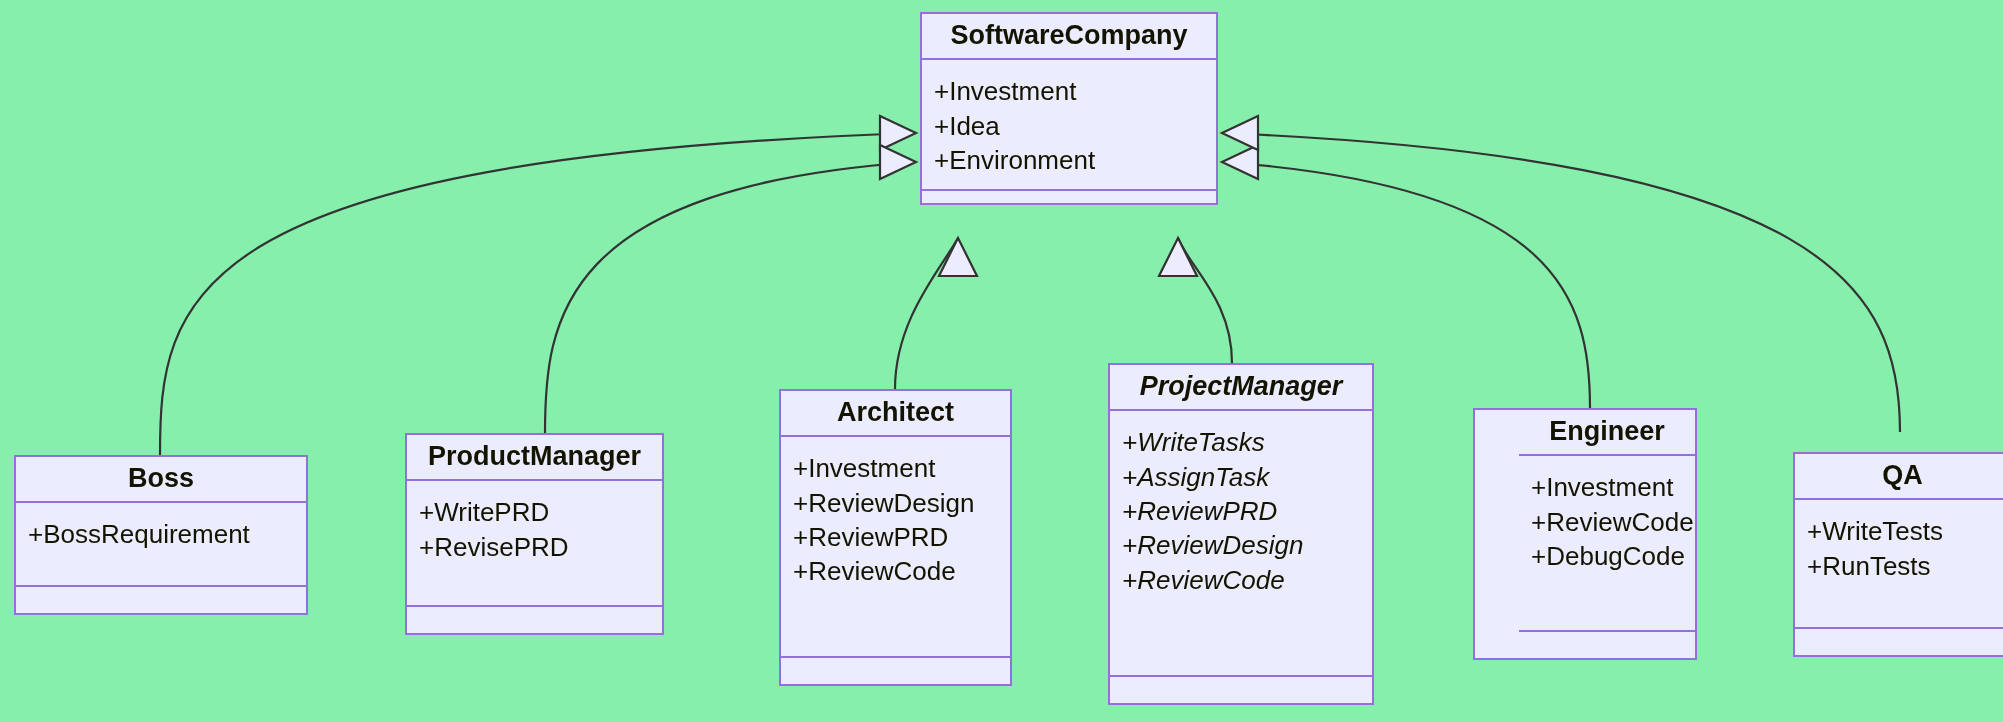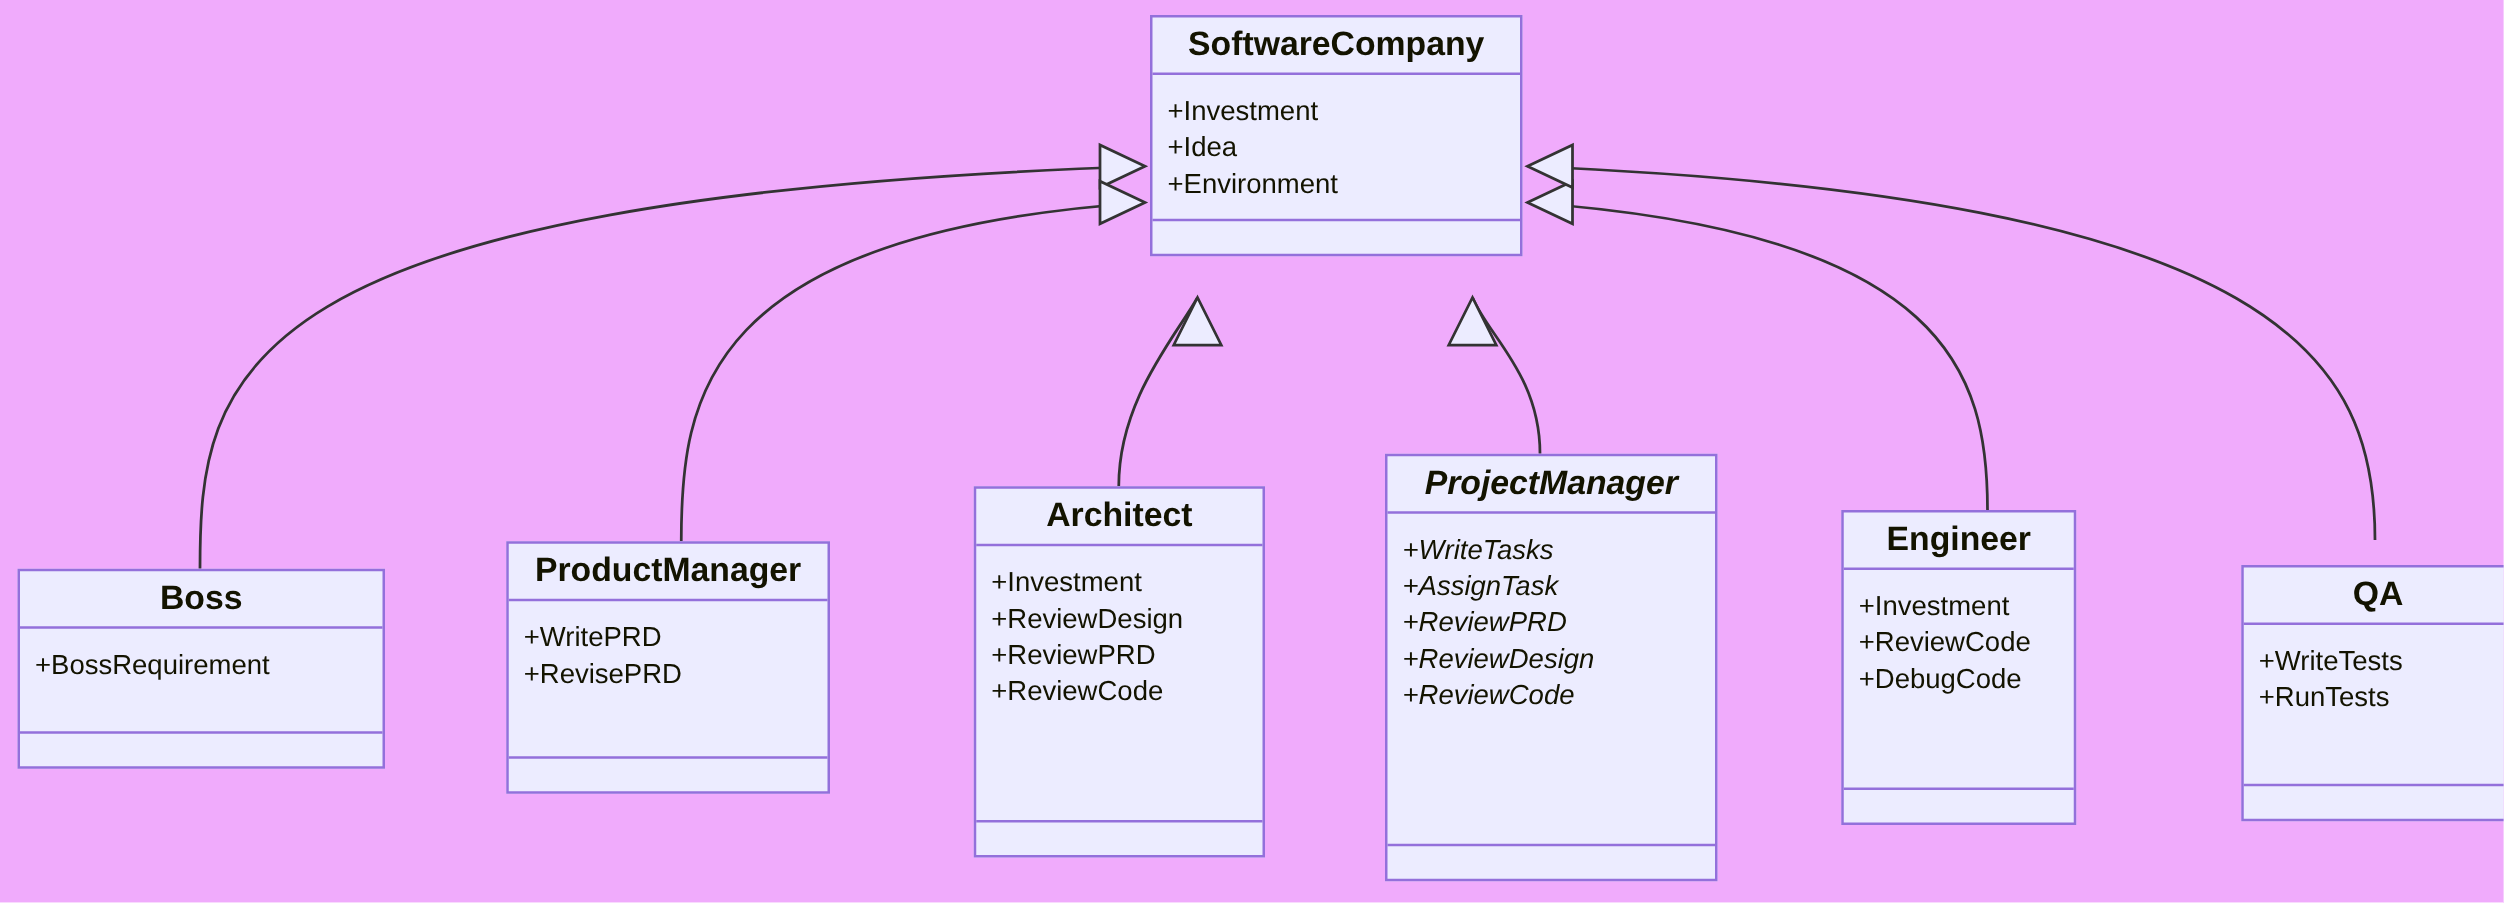--- a/index.html
+++ b/index.html
@@ -8,21 +8,21 @@
     padding: 0;
     background: #ffffff;
   }
   body {
     font-family: "Liberation Sans", "DejaVu Sans", sans-serif;
   }
   #canvas {
     position: relative;
     width: 2003px;
     height: 722px;
-    background: #f0abfc;
+    background: #86efac;
     overflow: hidden;
   }
   #edge-layer {
     position: absolute;
     left: 0;
     top: 0;
     width: 2003px;
     height: 722px;
     pointer-events: none;
   }
@@ -46,21 +46,21 @@
     white-space: nowrap;
     line-height: 1.05;
   }
   .uml-members {
     box-sizing: border-box;
     flex: 1 1 auto;
     padding: 14px 12px 12px 12px;
     border-bottom: 2px solid #9370DB;
   }
   .uml-member {
-    font-size: 22px;
+    font-size: 26px;
     color: #131300;
     line-height: 1.32;
     white-space: nowrap;
     text-align: left;
   }
   .uml-methods {
     box-sizing: border-box;
     height: 26px;
     flex: 0 0 26px;
   }
@@ -128,21 +128,21 @@
     <div class="uml-members">
       <div class="uml-member">+WriteTasks</div>
       <div class="uml-member">+AssignTask</div>
       <div class="uml-member">+ReviewPRD</div>
       <div class="uml-member">+ReviewDesign</div>
       <div class="uml-member">+ReviewCode</div>
     </div>
     <div class="uml-methods"></div>
   </div>
 
-  <div class="uml-class" style="left: 1473px; top: 408px; width: 188px; height: 252px;">
+  <div class="uml-class" style="left: 1473px; top: 408px; width: 224px; height: 252px; padding-left: 44px;">
     <div class="uml-title">Engineer</div>
     <div class="uml-members">
       <div class="uml-member">+Investment</div>
       <div class="uml-member">+ReviewCode</div>
       <div class="uml-member">+DebugCode</div>
     </div>
     <div class="uml-methods"></div>
   </div>
 
   <div class="uml-class" style="left: 1793px; top: 432px; width: 219px; height: 205px; margin-top: 20px;">

